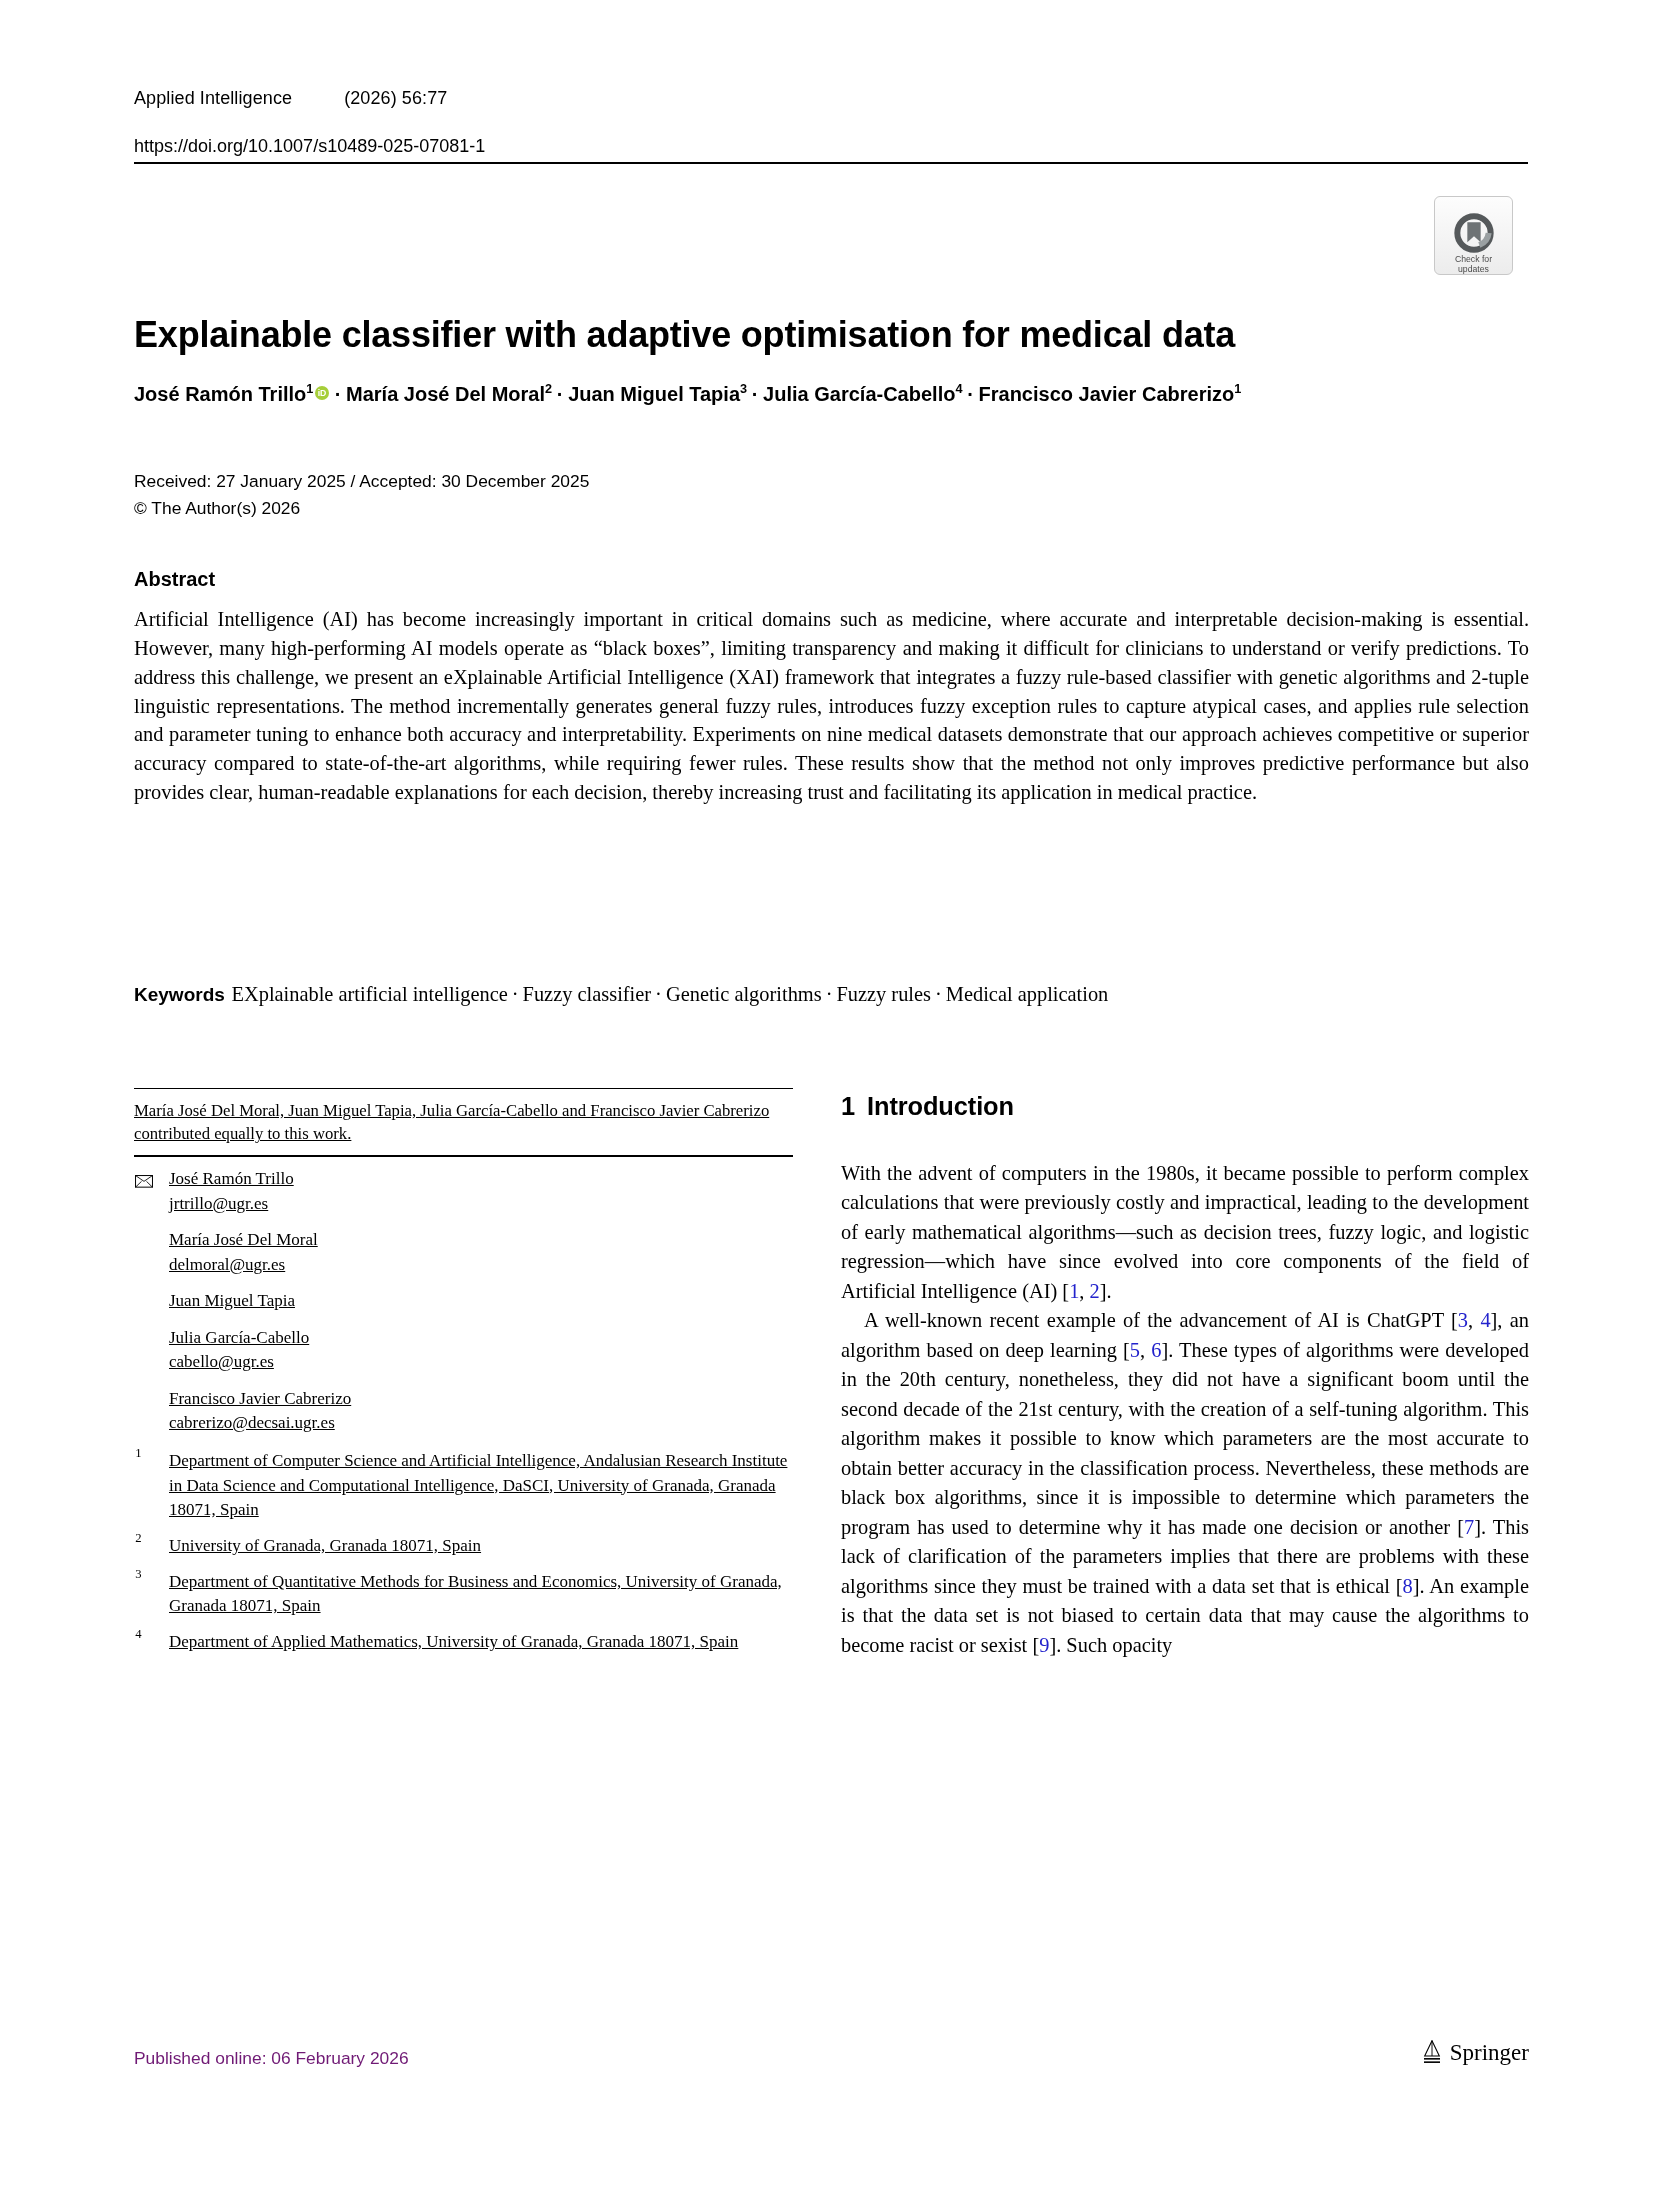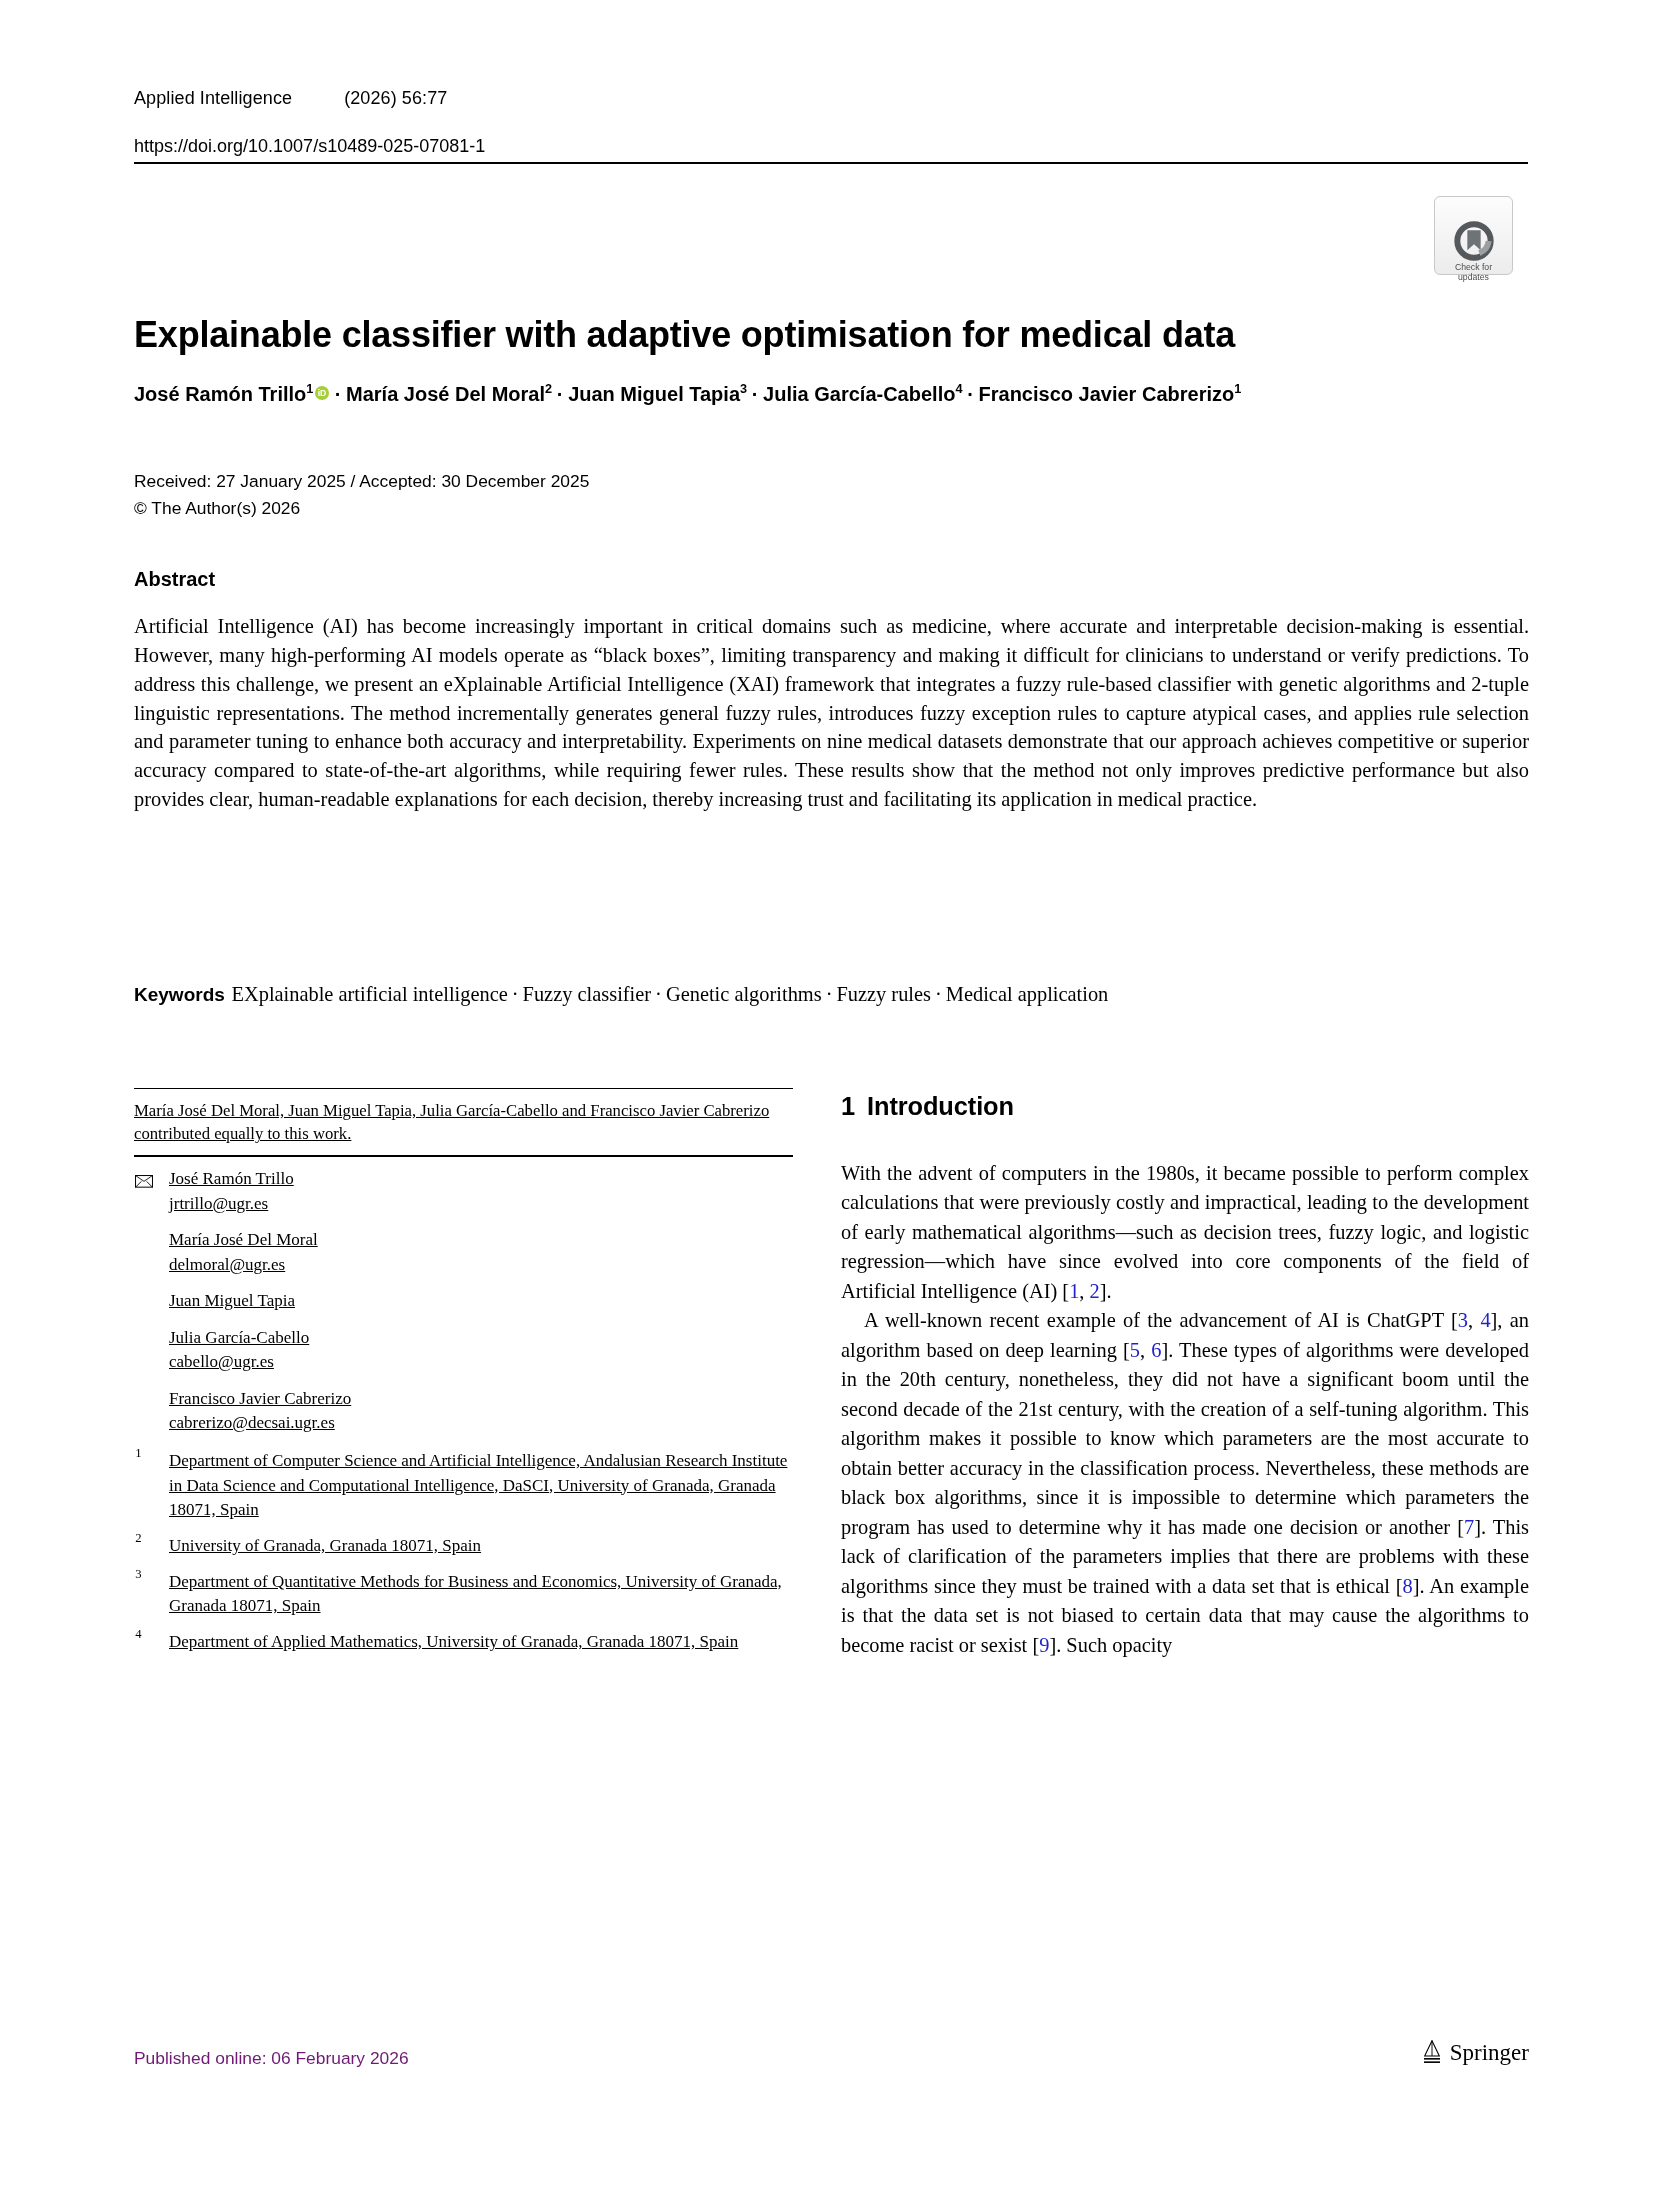--- a/index.html
+++ b/index.html
@@ -63,21 +63,21 @@
     top: 196px;
     width: 79px;
     height: 79px;
     border: 1.3px solid #c8c8c8;
     border-radius: 6px;
     background: linear-gradient(180deg, #fdfdfd 0%, #ececec 100%);
     display: flex;
     flex-direction: column;
     align-items: center;
     justify-content: flex-start;
-    padding-top: 24px;
+    padding-top: 16px;
     box-sizing: border-box;
   }
   .crossmark-icon {
     width: 40px;
     height: 40px;
     position: relative;
   }
   .crossmark-text {
     font-family: "Liberation Sans", sans-serif;
     font-size: 8.7px;
@@ -159,21 +159,21 @@
   .abstract-block {
     position: absolute;
     left: 134px;
     top: 568px;
     width: 1395px;
   }
   .abstract-heading {
     font-family: "Liberation Sans", sans-serif;
     font-weight: bold;
     font-size: 20px;
-    margin-bottom: 21px;
+    margin-bottom: 14px;
   }
   .abstract-body {
     font-family: "Liberation Serif", serif;
     font-size: 20.4px;
     line-height: 1.415;
     text-align: justify;
     text-justify: inter-word;
     color: #000;
   }
 

